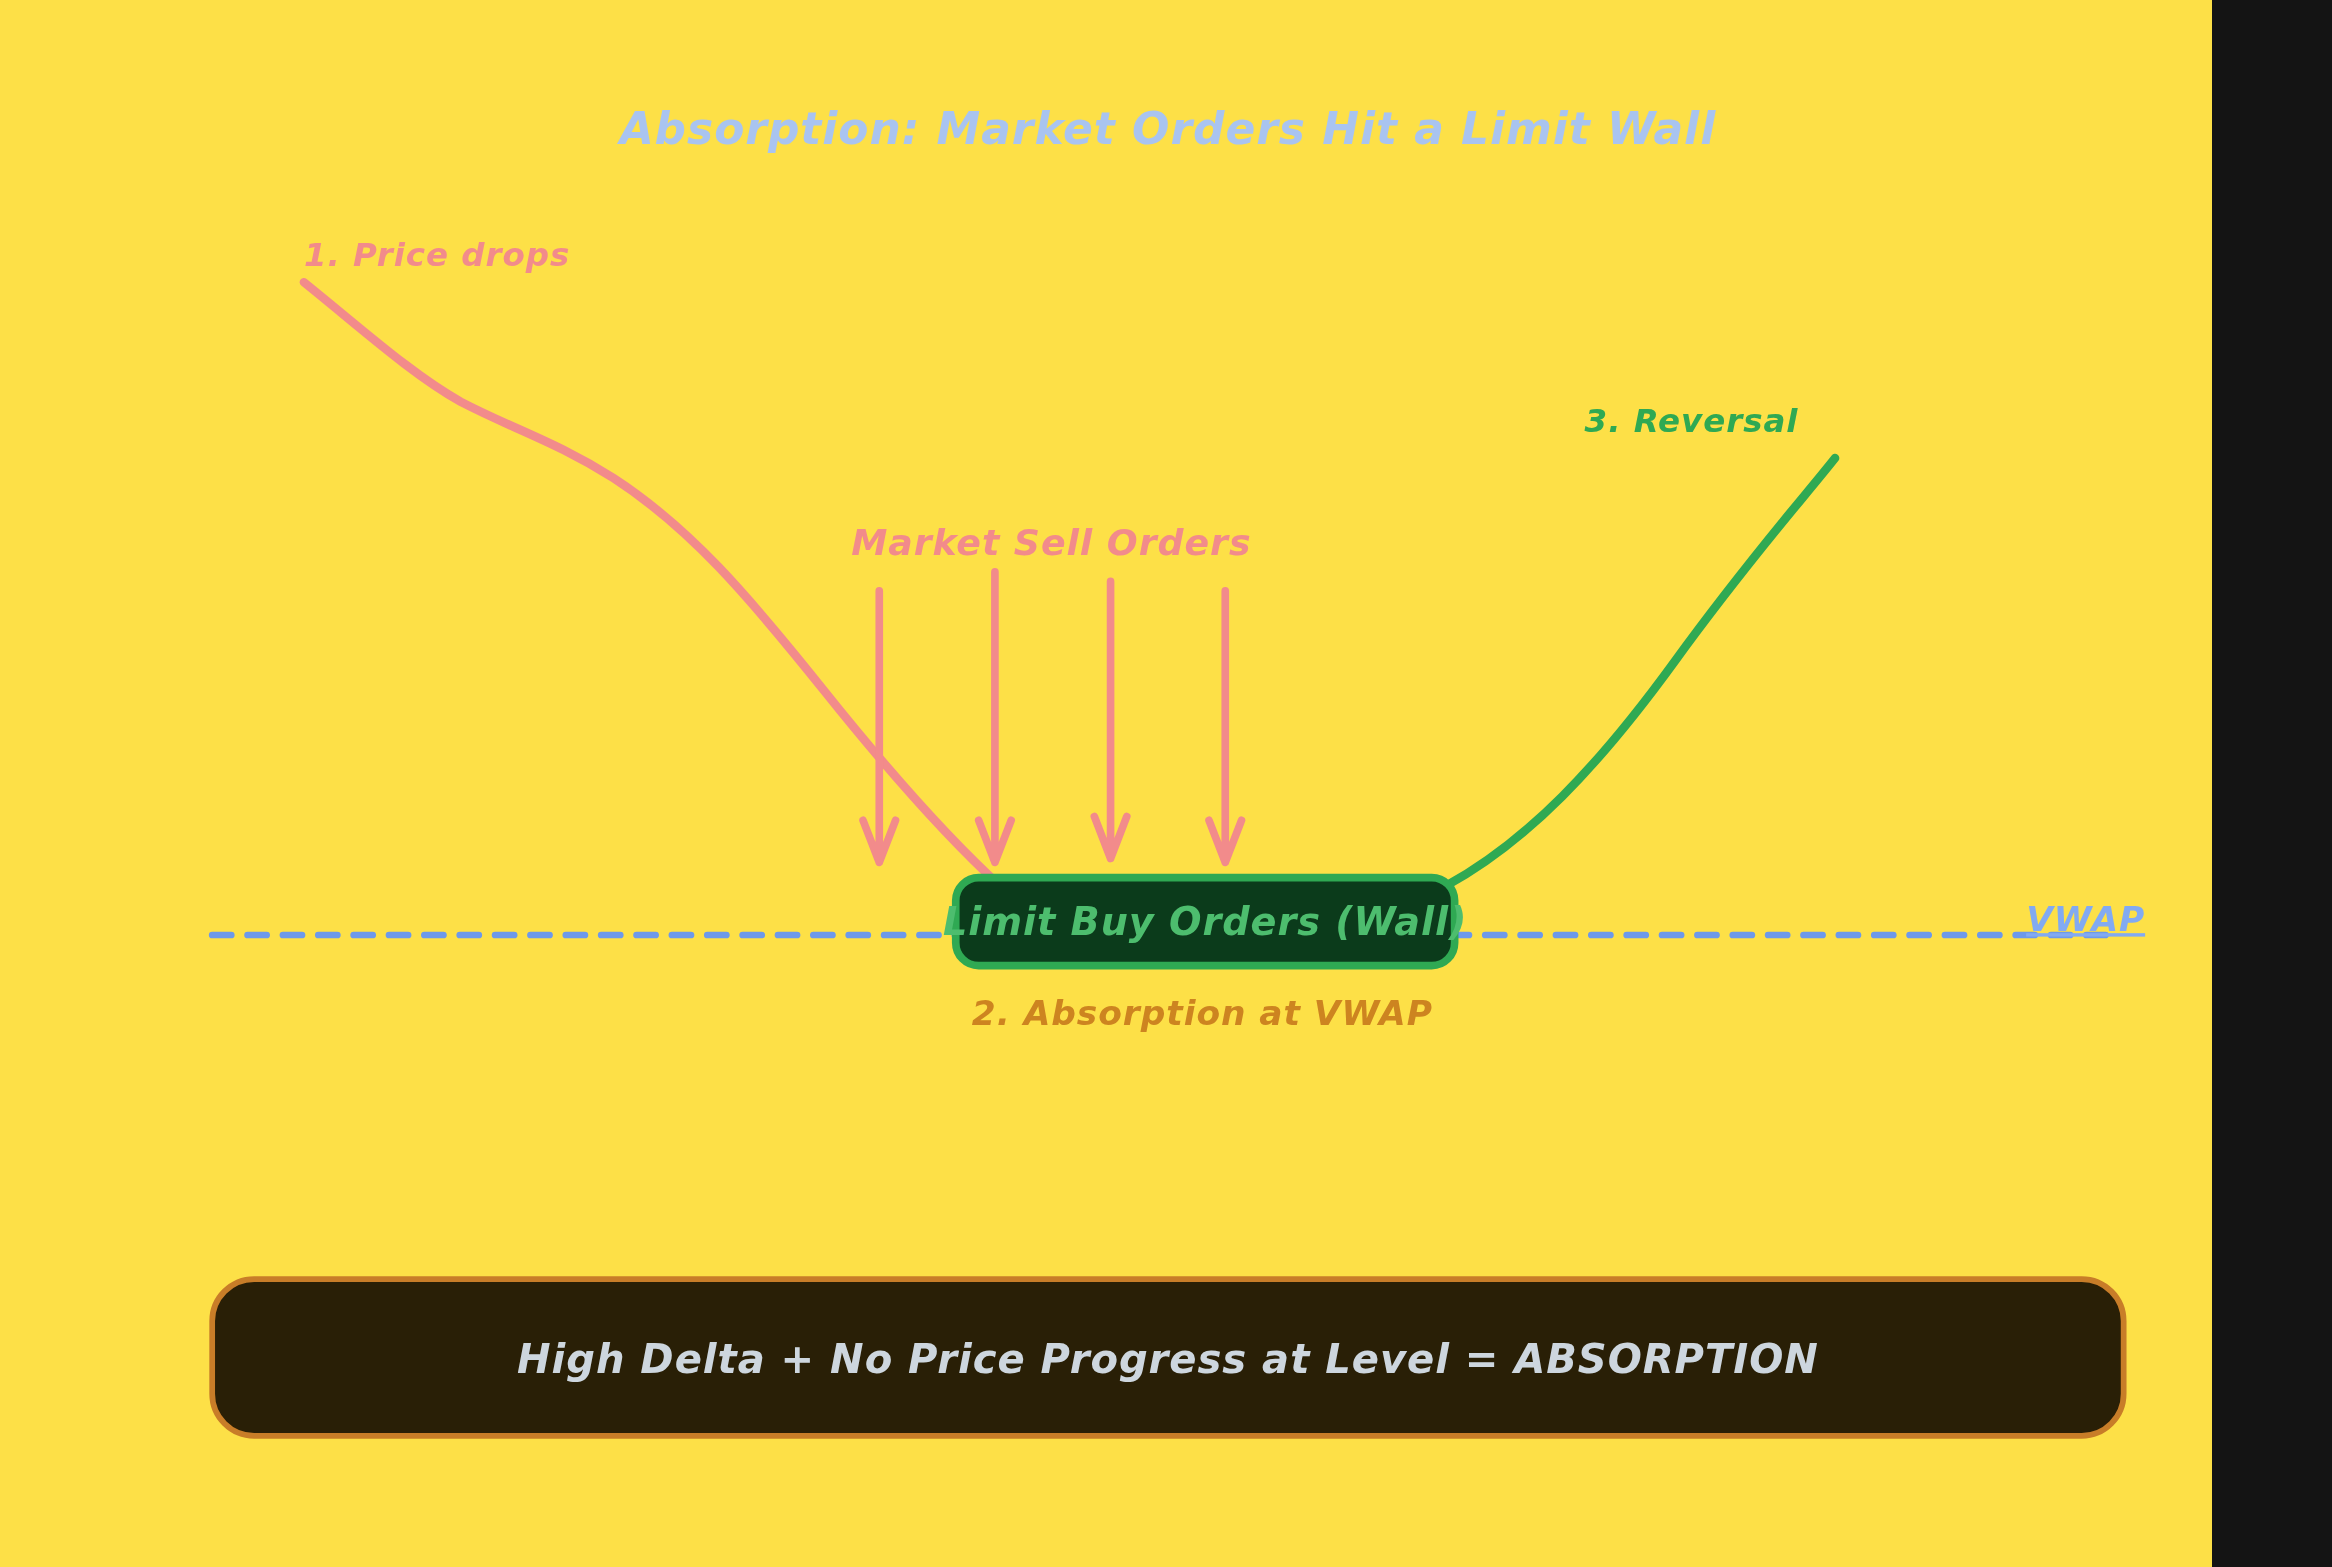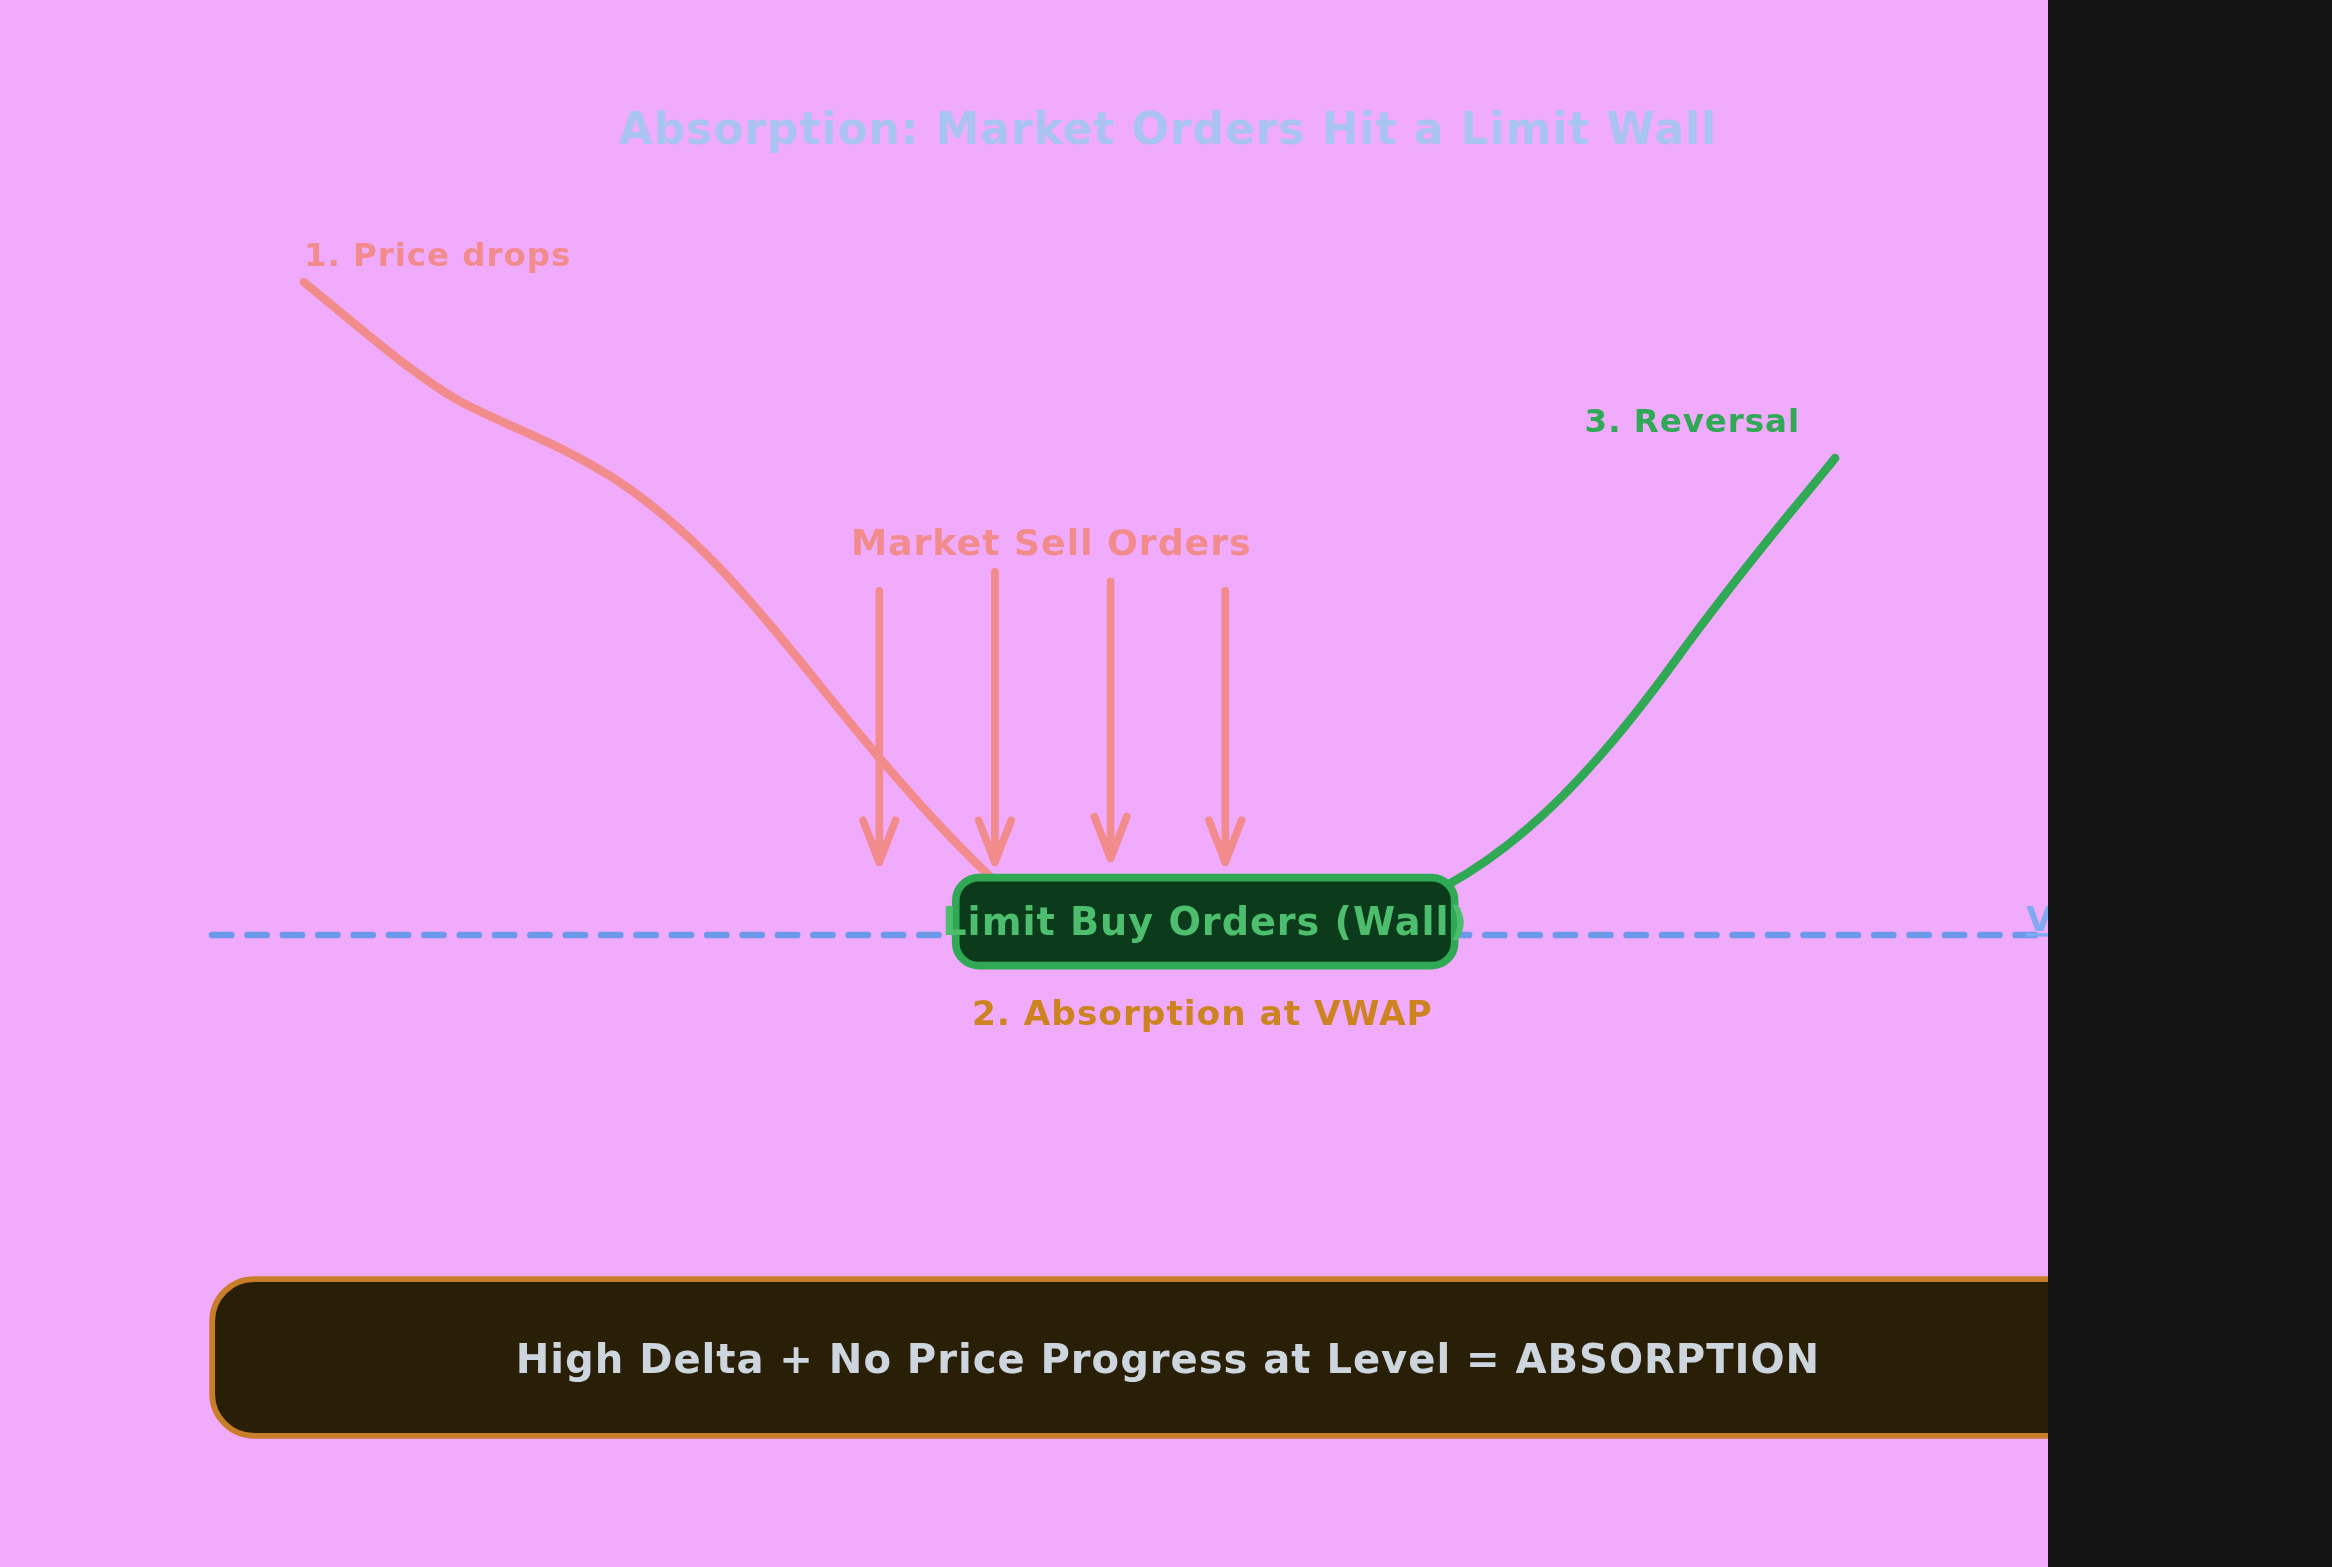--- a/index.html
+++ b/index.html
@@ -2,24 +2,25 @@
 <html><head>
 <meta charset="utf-8">
 <style>
   html, body {
     margin: 0;
     padding: 0;
     background: #141414;
   }
   .stage {
     position: relative;
-    width: 2048px;
+    width: 2212px;
     height: 1568px;
-    background: #f0abfc;
+    background: #fde047;
     overflow: hidden;
+    font-style: italic;
   }
   svg.diagram {
     display: block;
     width: 2332px;
     height: 1568px;
     font-family: "DejaVu Sans", sans-serif;
   }
   .stroke-line {
     fill: none;
     stroke-linecap: round;

